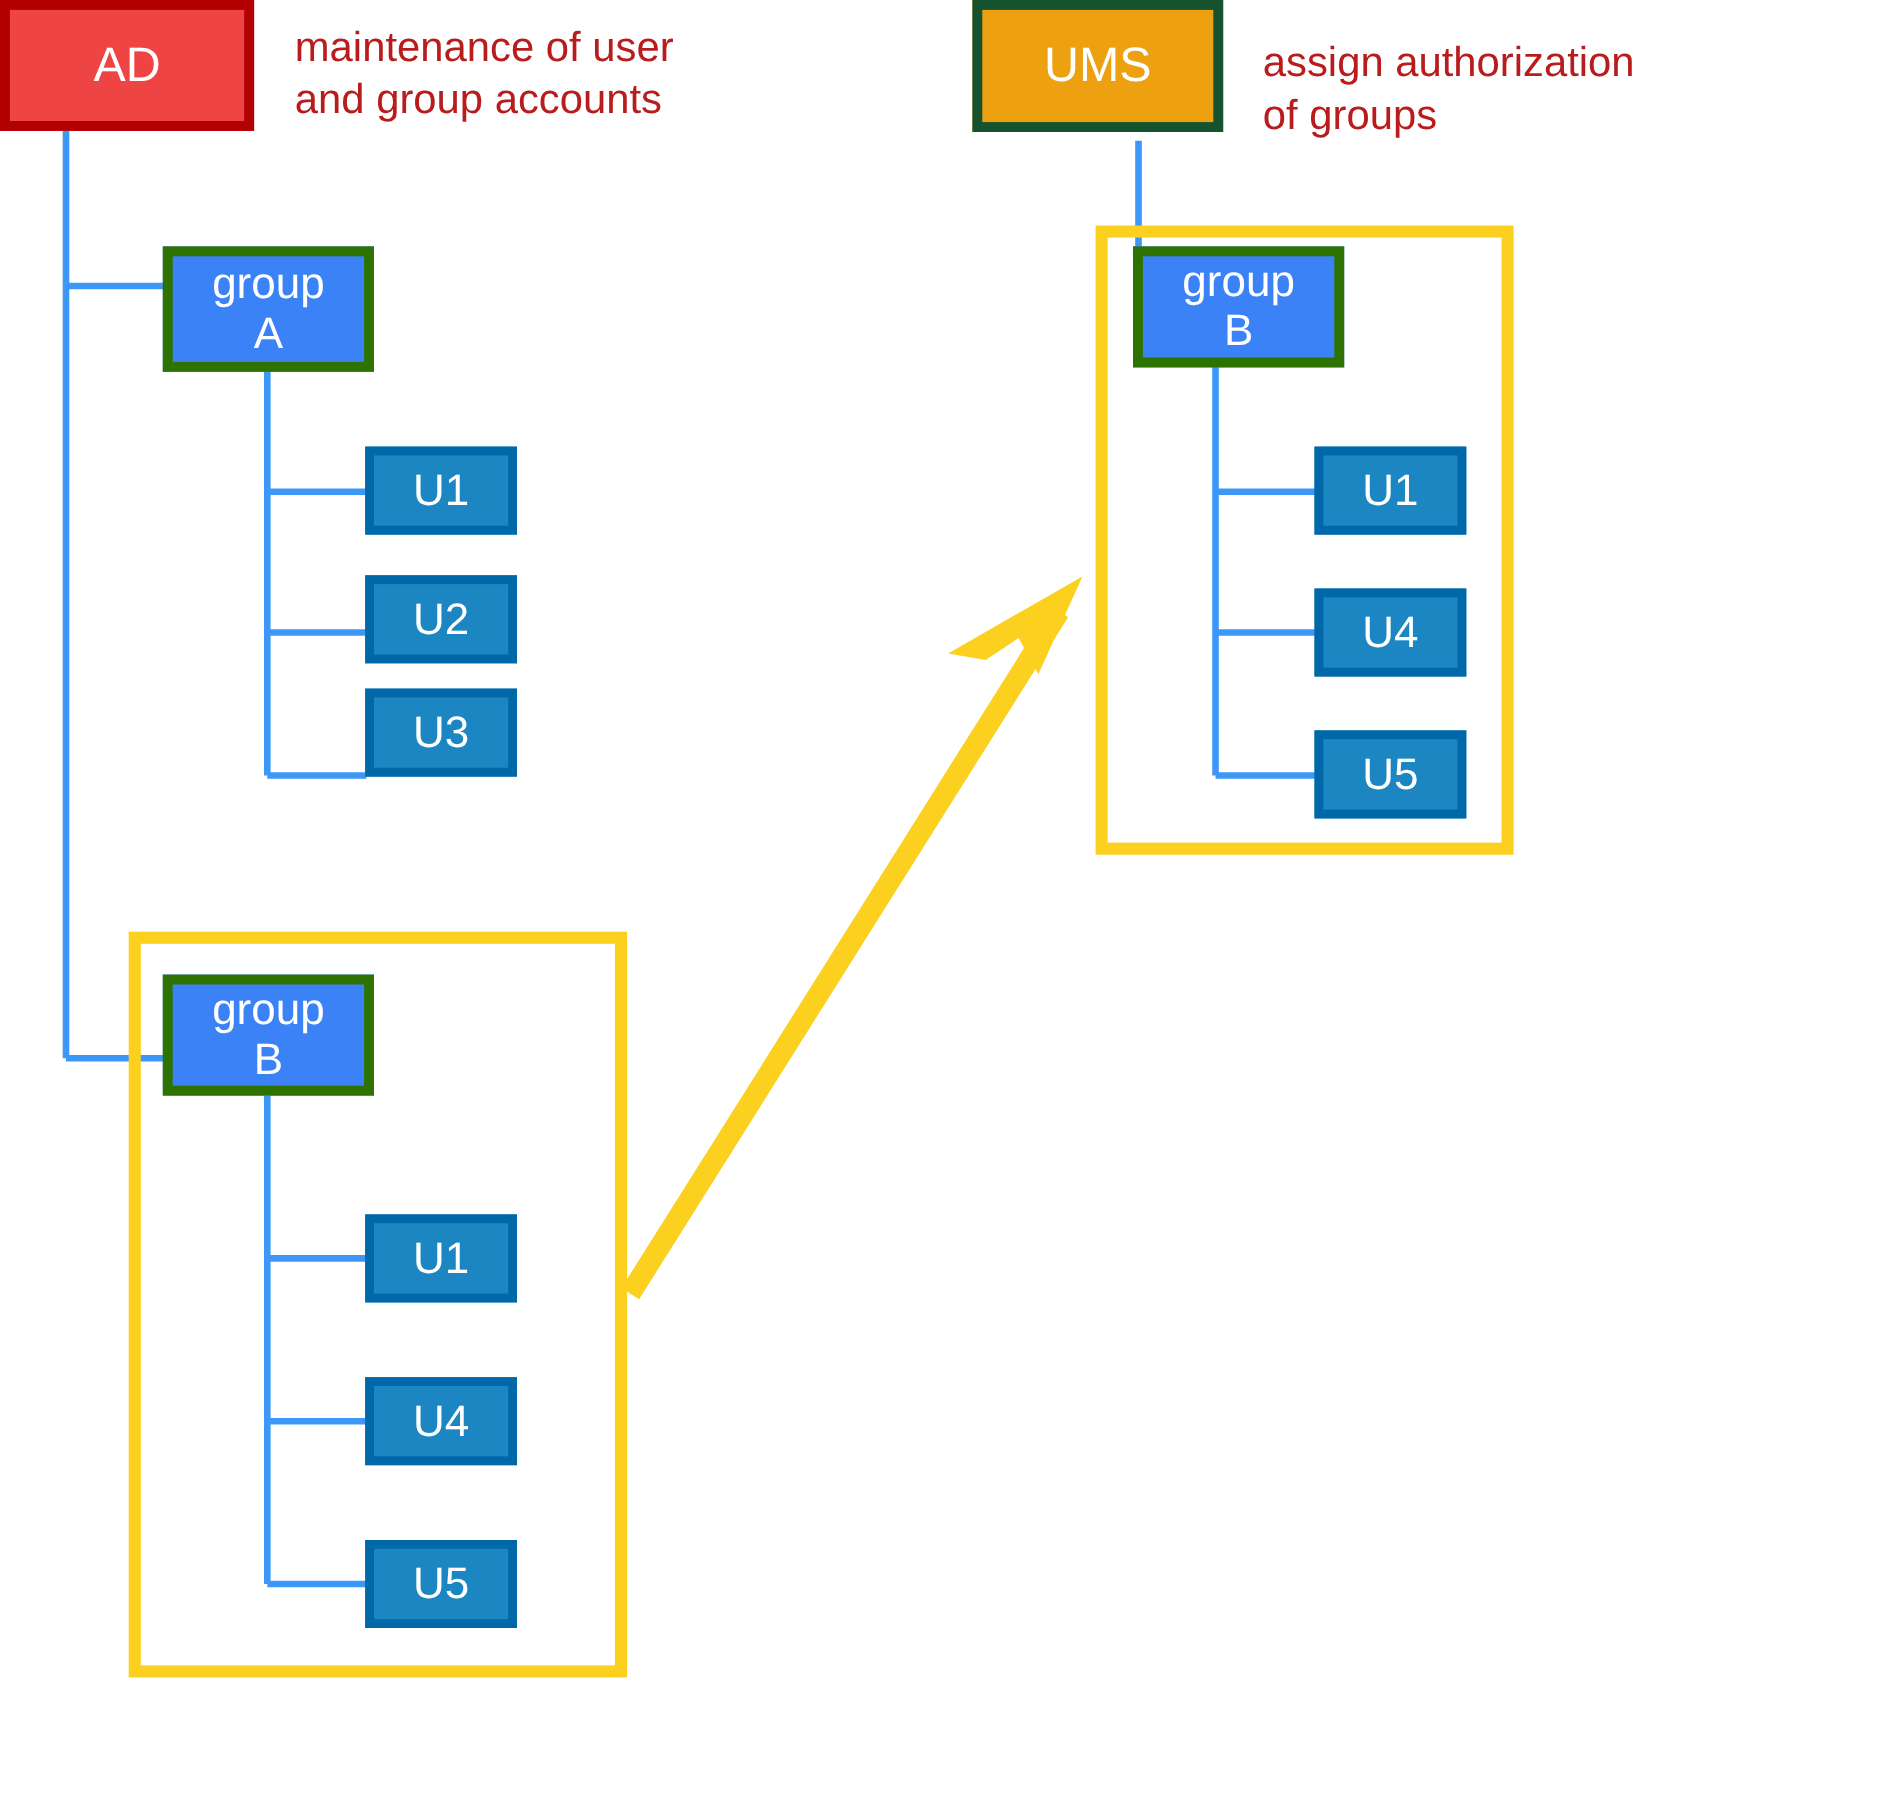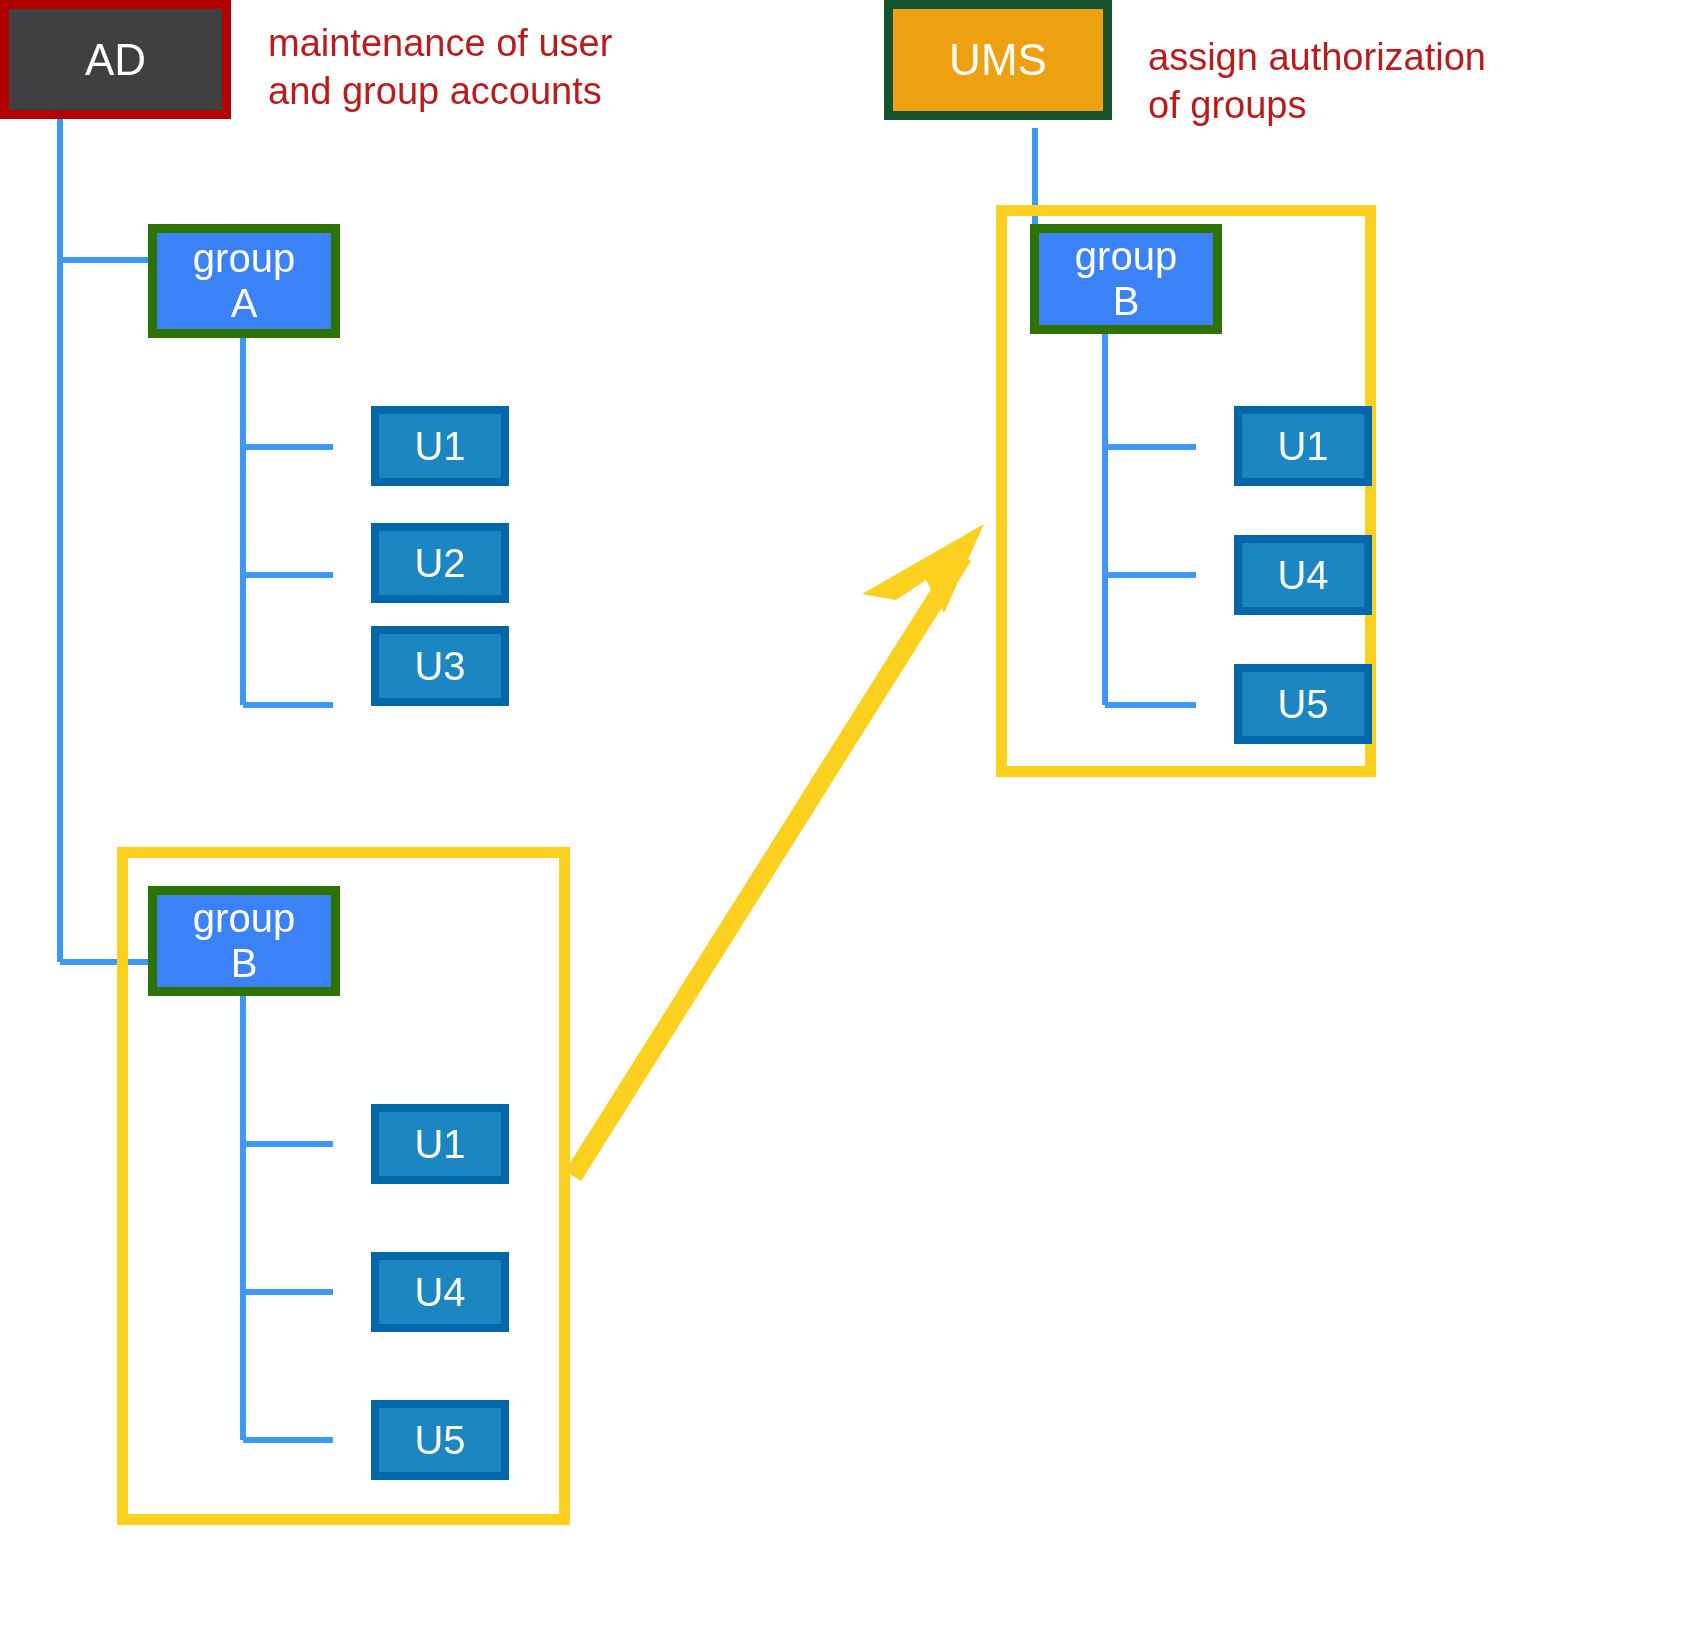--- a/index.html
+++ b/index.html
@@ -28,39 +28,38 @@
     display: flex;
     align-items: center;
     justify-content: center;
     text-align: center;
     color: #ffffff;
     line-height: 1.12;
     white-space: pre-line;
     z-index: 3;
   }
   .node-ad {
-    background: #404040;
+    background: #ef4444;
     border: 9px solid #b30000;
     font-size: 44px;
   }
   .node-ums {
     background: #eda111;
     border: 9px solid #14532d;
     font-size: 44px;
   }
   .node-group {
     background: #3b82f6;
     border: 9px solid #2e7300;
     font-size: 40px;
   }
   .node-user {
     background: #1b86c2;
     border: 8px solid #0067a8;
     font-size: 40px;
-    margin-left: 39px;
   }
   .caption {
     position: absolute;
     color: #b91c1c;
     font-size: 38px;
     line-height: 1.25;
     white-space: pre-line;
     z-index: 2;
   }
   .container-box {

